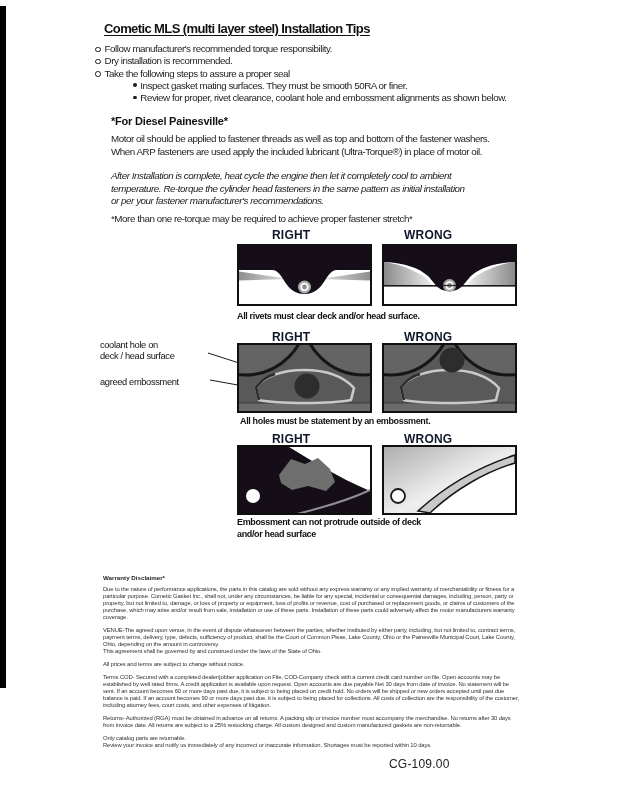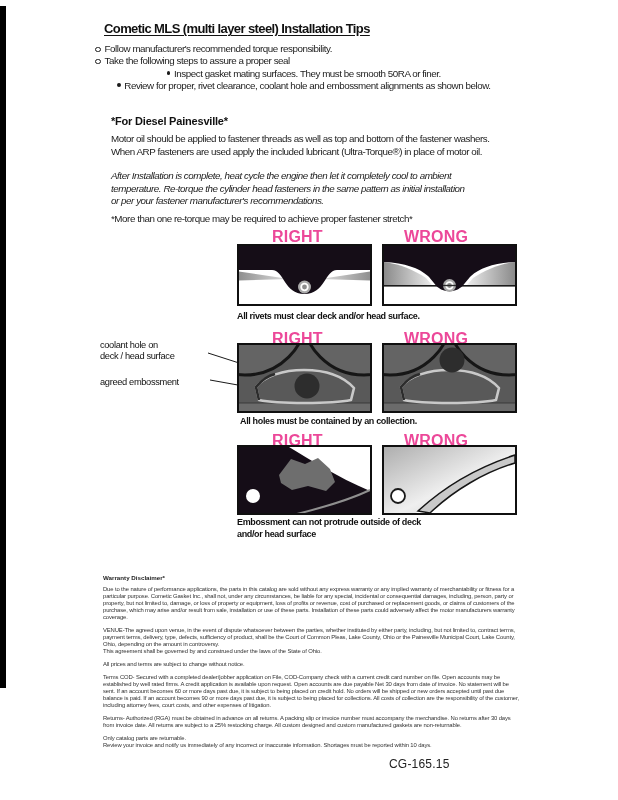--- a/index.html
+++ b/index.html
@@ -13,29 +13,29 @@
   }
   .edge-bar{position:absolute;left:0;top:6px;width:6px;height:682px;background:#000;}
   .title{
     position:absolute;left:104px;top:21px;
     font-size:13px;font-weight:700;letter-spacing:-0.6px;
     text-decoration:underline;text-underline-offset:2px;
     color:#111;
   }
   .tips{position:absolute;left:95px;top:43px;font-size:9.8px;letter-spacing:-0.45px;line-height:12.3px;}
   .tip-line{display:flex;align-items:flex-start;}
-  .tip-line.sub{margin-left:22px;justify-content:center;}
+  .tip-line.sub{margin-left:38px;}
   .b-open{flex:0 0 auto;width:3.5px;height:3.5px;border:1px solid #1c1c1c;border-radius:50%;margin:3.5px 4px 0 0;}
   .b-fill{flex:0 0 auto;width:3.8px;height:3.8px;background:#1c1c1c;border-radius:50%;margin:3.5px 3.5px 0 0;}
   .diesel-h{position:absolute;left:111px;top:115px;font-size:11px;font-weight:700;letter-spacing:-0.2px;color:#111;}
   .body-para{position:absolute;left:111px;font-size:9.8px;letter-spacing:-0.45px;line-height:12.6px;white-space:pre-line;}
   .p-oil{top:133px;}
   .p-heat{top:170px;font-style:italic;}
   .p-note{top:213px;}
-  .dg-label{position:absolute;font-size:16px;font-weight:700;letter-spacing:0.2px;color:#ec4899;}
+  .dg-label{position:absolute;font-size:12px;font-weight:700;letter-spacing:0.2px;color:#0f172a;}
   .panel{position:absolute;width:135px;}
   .panel svg{display:block;width:135px;}
   .caption{position:absolute;font-size:9px;font-weight:700;letter-spacing:-0.35px;line-height:11.5px;color:#111;white-space:pre-line;}
   .ann{position:absolute;left:100px;width:108px;text-align:left;font-size:9.3px;font-weight:500;letter-spacing:-0.35px;line-height:11px;white-space:pre-line;color:#111;}
   .leader{position:absolute;left:205px;top:348px;width:95px;height:45px;}
   .legal{position:absolute;left:103px;top:574px;width:417px;color:#333;}
   .legal-h{font-size:6.2px;font-weight:700;margin:0 0 5px 0;color:#222;}
   .legal-p{font-size:5.9px;letter-spacing:-0.13px;line-height:7px;margin:0 0 6px 0;white-space:pre-line;}
   .part-no{position:absolute;left:389px;top:757px;font-size:12px;color:#222;letter-spacing:0.2px;}
 </style>
@@ -48,20 +48,24 @@
 
   <div class="title">Cometic MLS (multi layer steel) Installation Tips</div>
 
   <div class="tips">
     <div class="tip-line">
       <span class="b-open"></span>
       <span>Follow manufacturer's recommended torque responsibility.</span>
     </div>
     <div class="tip-line">
       <span class="b-open"></span>
+      <span>Dry installation is recommended.</span>
+    </div>
+    <div class="tip-line">
+      <span class="b-open"></span>
       <span>Take the following steps to assure a proper seal</span>
     </div>
     <div class="tip-line sub">
       <span class="b-fill"></span>
       <span>Inspect gasket mating surfaces.  They must be smooth 50RA or finer.</span>
     </div>
     <div class="tip-line sub">
       <span class="b-fill"></span>
       <span>Review for proper, rivet clearance, coolant hole and embossment alignments as shown below.</span>
     </div>
@@ -170,21 +174,21 @@
         <circle cx="8" cy="-30" r="62" fill="#646464" stroke="#161616" stroke-width="3"></circle>
         <circle cx="127" cy="-30" r="62" fill="#646464" stroke="#161616" stroke-width="3"></circle>
         <path d="M22,57 L19,44 C28,33 46,27 67,27 C90,27 107,34 117,45 L114,57 C95,61 40,61 22,57 Z" fill="none" stroke="#c9c9c9" stroke-width="2.6" stroke-linejoin="round"></path>
         <path d="M22,57 L19,44 C24,38 30,33 38,31" fill="none" stroke="#2c2c2c" stroke-width="2.6"></path>
         <circle cx="70" cy="17" r="12.5" fill="#2d2d2d"></circle>
       </g>
       <rect x="1" y="1" width="133" height="68" fill="none" stroke="#101010" stroke-width="2"></rect>
     </svg>
   </div>
 
-  <div class="caption" style="left:240px;top:416px;">All holes must be contained by an collection.</div>
+  <div class="caption" style="left:240px;top:416px;">All holes must be statement by an embossment.</div>
 
   <div class="dg-label" style="left:272px;top:432px;">RIGHT</div>
   <div class="dg-label" style="left:404px;top:432px;">WRONG</div>
 
   <div class="panel" style="left:237px;top:445px;">
     <svg viewBox="0 0 135 70" width="135" height="70">
       <clipPath id="c5">
           <rect x="0" y="0" width="135" height="70"></rect>
         </clipPath>
       <g clip-path="url(#c5)">
@@ -228,15 +232,15 @@
     <p class="legal-p">Due to the nature of performance applications, the parts in this catalog are sold without any express warranty or any implied warranty of merchantability or fitness for a particular purpose.  Cometic Gasket Inc., shall not, under any circumstances, be liable for any special, incidental or consequential damages, including, person, party or property, but not limited to, damage, or loss of property or equipment, loss of profits or revenue, cost of purchased or replacement goods, or claims of customers of the purchase, which may arise and/or result from sale, installation or use of these parts.  Installation of these parts could adversely affect the motor manufacturers warranty coverage.</p>
     <p class="legal-p">VENUE-The agreed upon venue, in the event of dispute whatsoever between the parties, whether instituted by either party, including, but not limited to, contract terms, payment terms, delivery, type, defects, sufficiency of product, shall be the Court of Common Pleas, Lake County, Ohio or the Painesville Municipal Court, Lake County, Ohio, depending on the amount in controversy.
 This agreement shall be governed by and construed under the laws of the State of Ohio.</p>
     <p class="legal-p">All prices and terms are subject to change without notice.</p>
     <p class="legal-p">Terms COD- Secured with a completed dealer/jobber application on File, COD-Company check with a current credit card number on file.  Open accounts may be established by well rated firms.  A credit application is available upon request.  Open accounts are due payable Net 30 days from date of invoice.  No statement will be sent.  If an account becomes 60 or more days past due, it is subject to being placed on credit hold.  No orders will be shipped or new orders accepted until past due balance is paid.  If an account becomes 90 or more days past due, it is subject to being placed for collections.  All costs of collection are the responsibility of the customer, including attorney fees, court costs, and other expenses of litigation.</p>
     <p class="legal-p">Returns- Authorized (RGA) must be obtained in advance on all returns.  A packing slip or invoice number must accompany the merchandise.  No returns after 30 days from invoice date.  All returns are subject to a 25% restocking charge.  All custom designed and custom manufactured gaskets are non-returnable.</p>
     <p class="legal-p">Only catalog parts are returnable.
 Review your invoice and notify us immediately of any incorrect or inaccurate information.  Shortages must be reported within 10 days.</p>
   </div>
 
-  <div class="part-no">CG-165.15</div>
+  <div class="part-no">CG-109.00</div>
 
 </div>
 
 </body></html>

